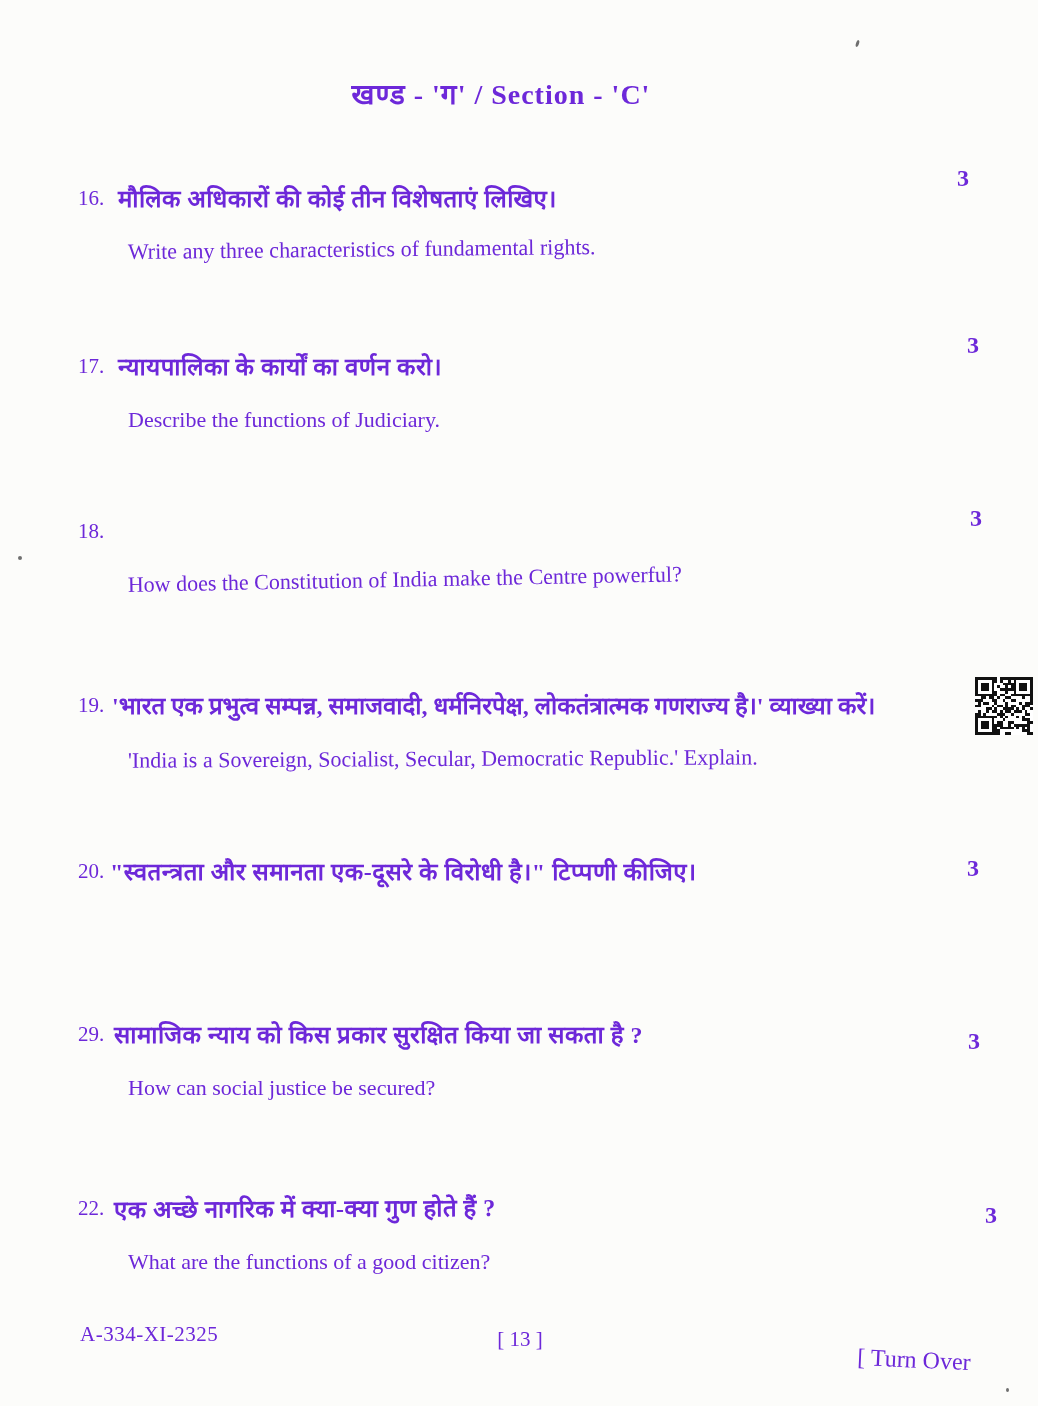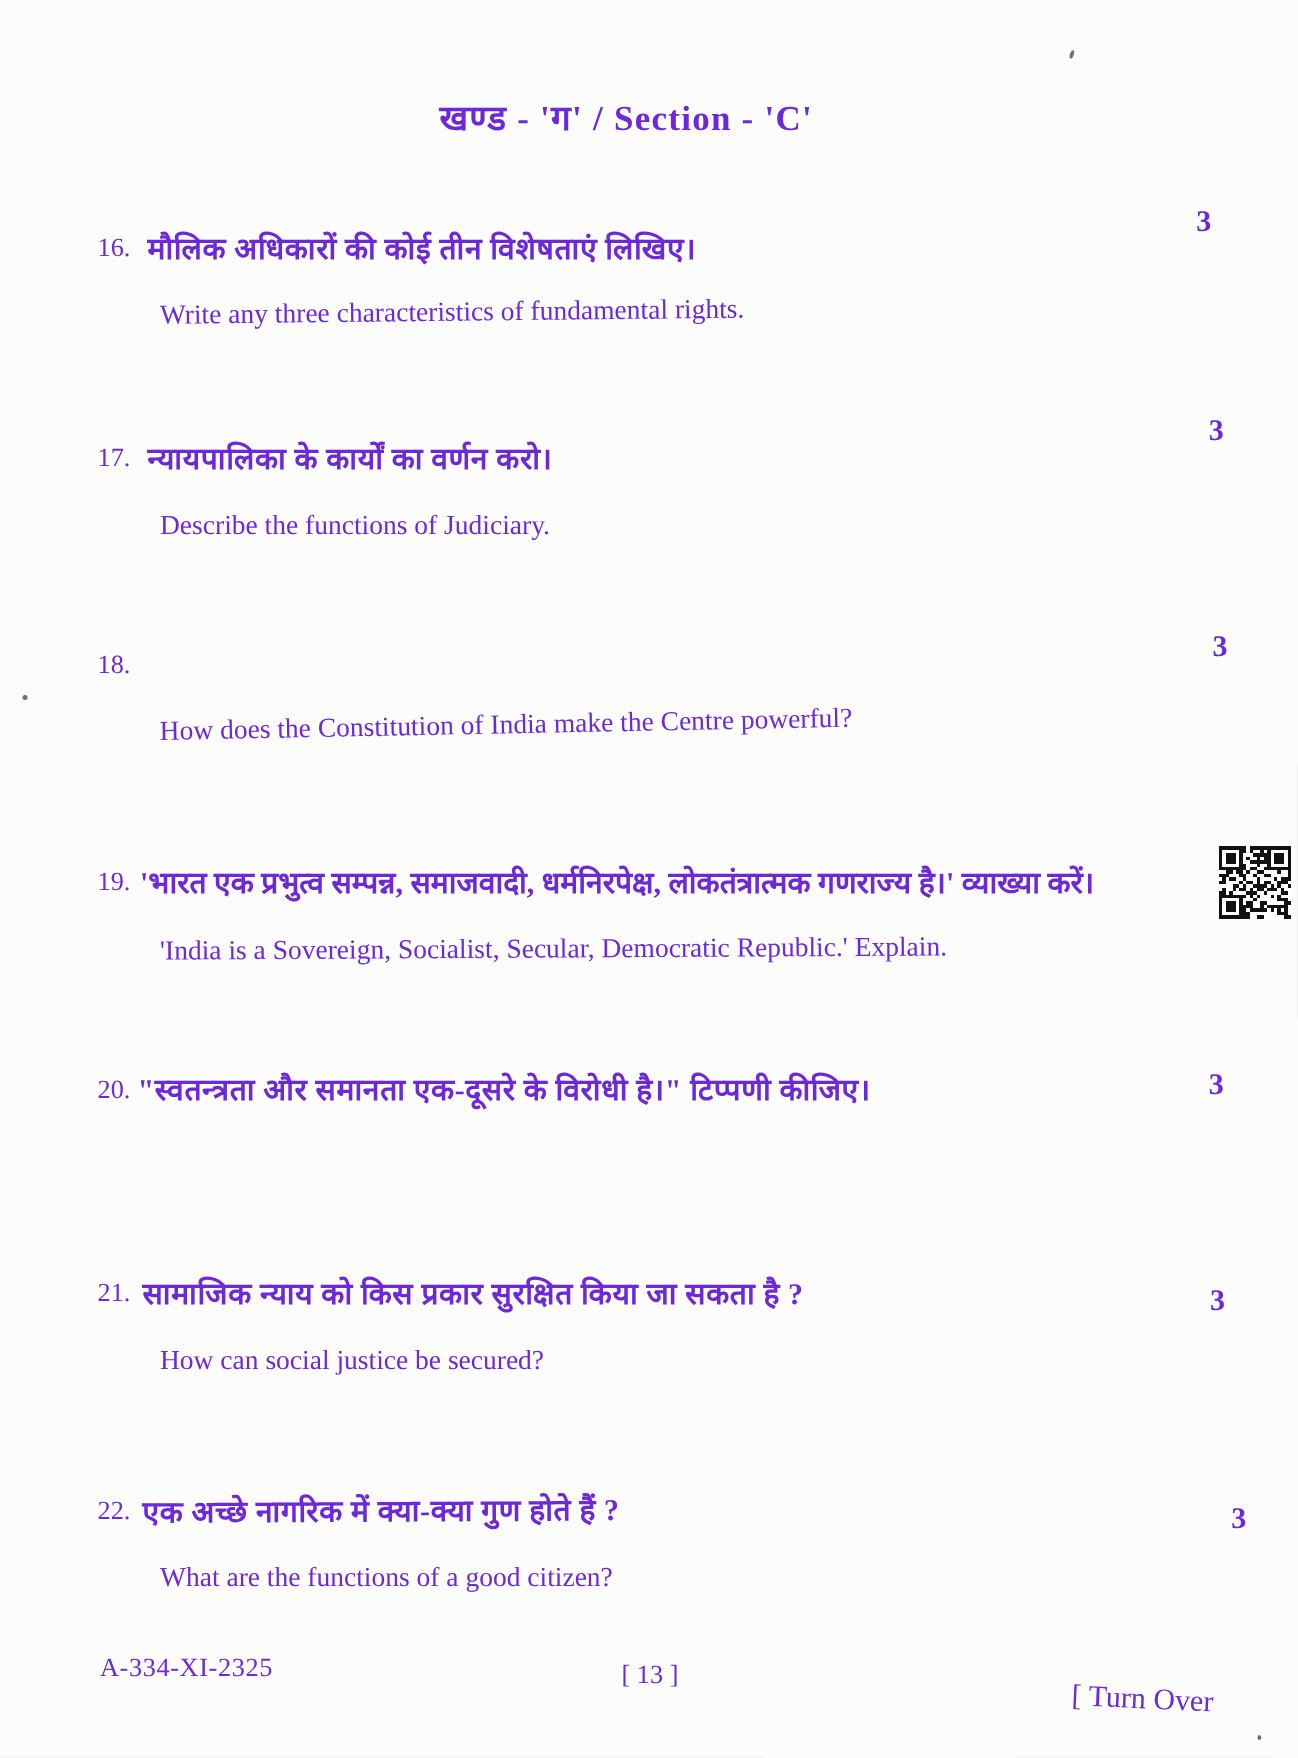--- a/index.html
+++ b/index.html
@@ -244,21 +244,21 @@
     </div>
 
     <div class="question q4">
       <span class="q-num">20.</span>
       <div class="q-hindi" lang="hi">"स्वतन्त्रता और समानता एक-दूसरे के विरोधी है।" टिप्पणी कीजिए।</div>
       <span class="q-marks">3</span>
 
     </div>
 
     <div class="question q5">
-      <span class="q-num">21.</span>
+      <span class="q-num">29.</span>
       <div class="q-hindi" lang="hi">सामाजिक न्याय को किस प्रकार सुरक्षित किया जा सकता है ?</div>
       <div class="q-english">How can social justice be secured?</div>
       <span class="q-marks">3</span>
 
     </div>
 
     <div class="question q6">
       <span class="q-num">22.</span>
       <div class="q-hindi" lang="hi">एक अच्छे नागरिक में क्या-क्या गुण होते हैं ?</div>
       <div class="q-english">What are the functions of a good citizen?</div>

